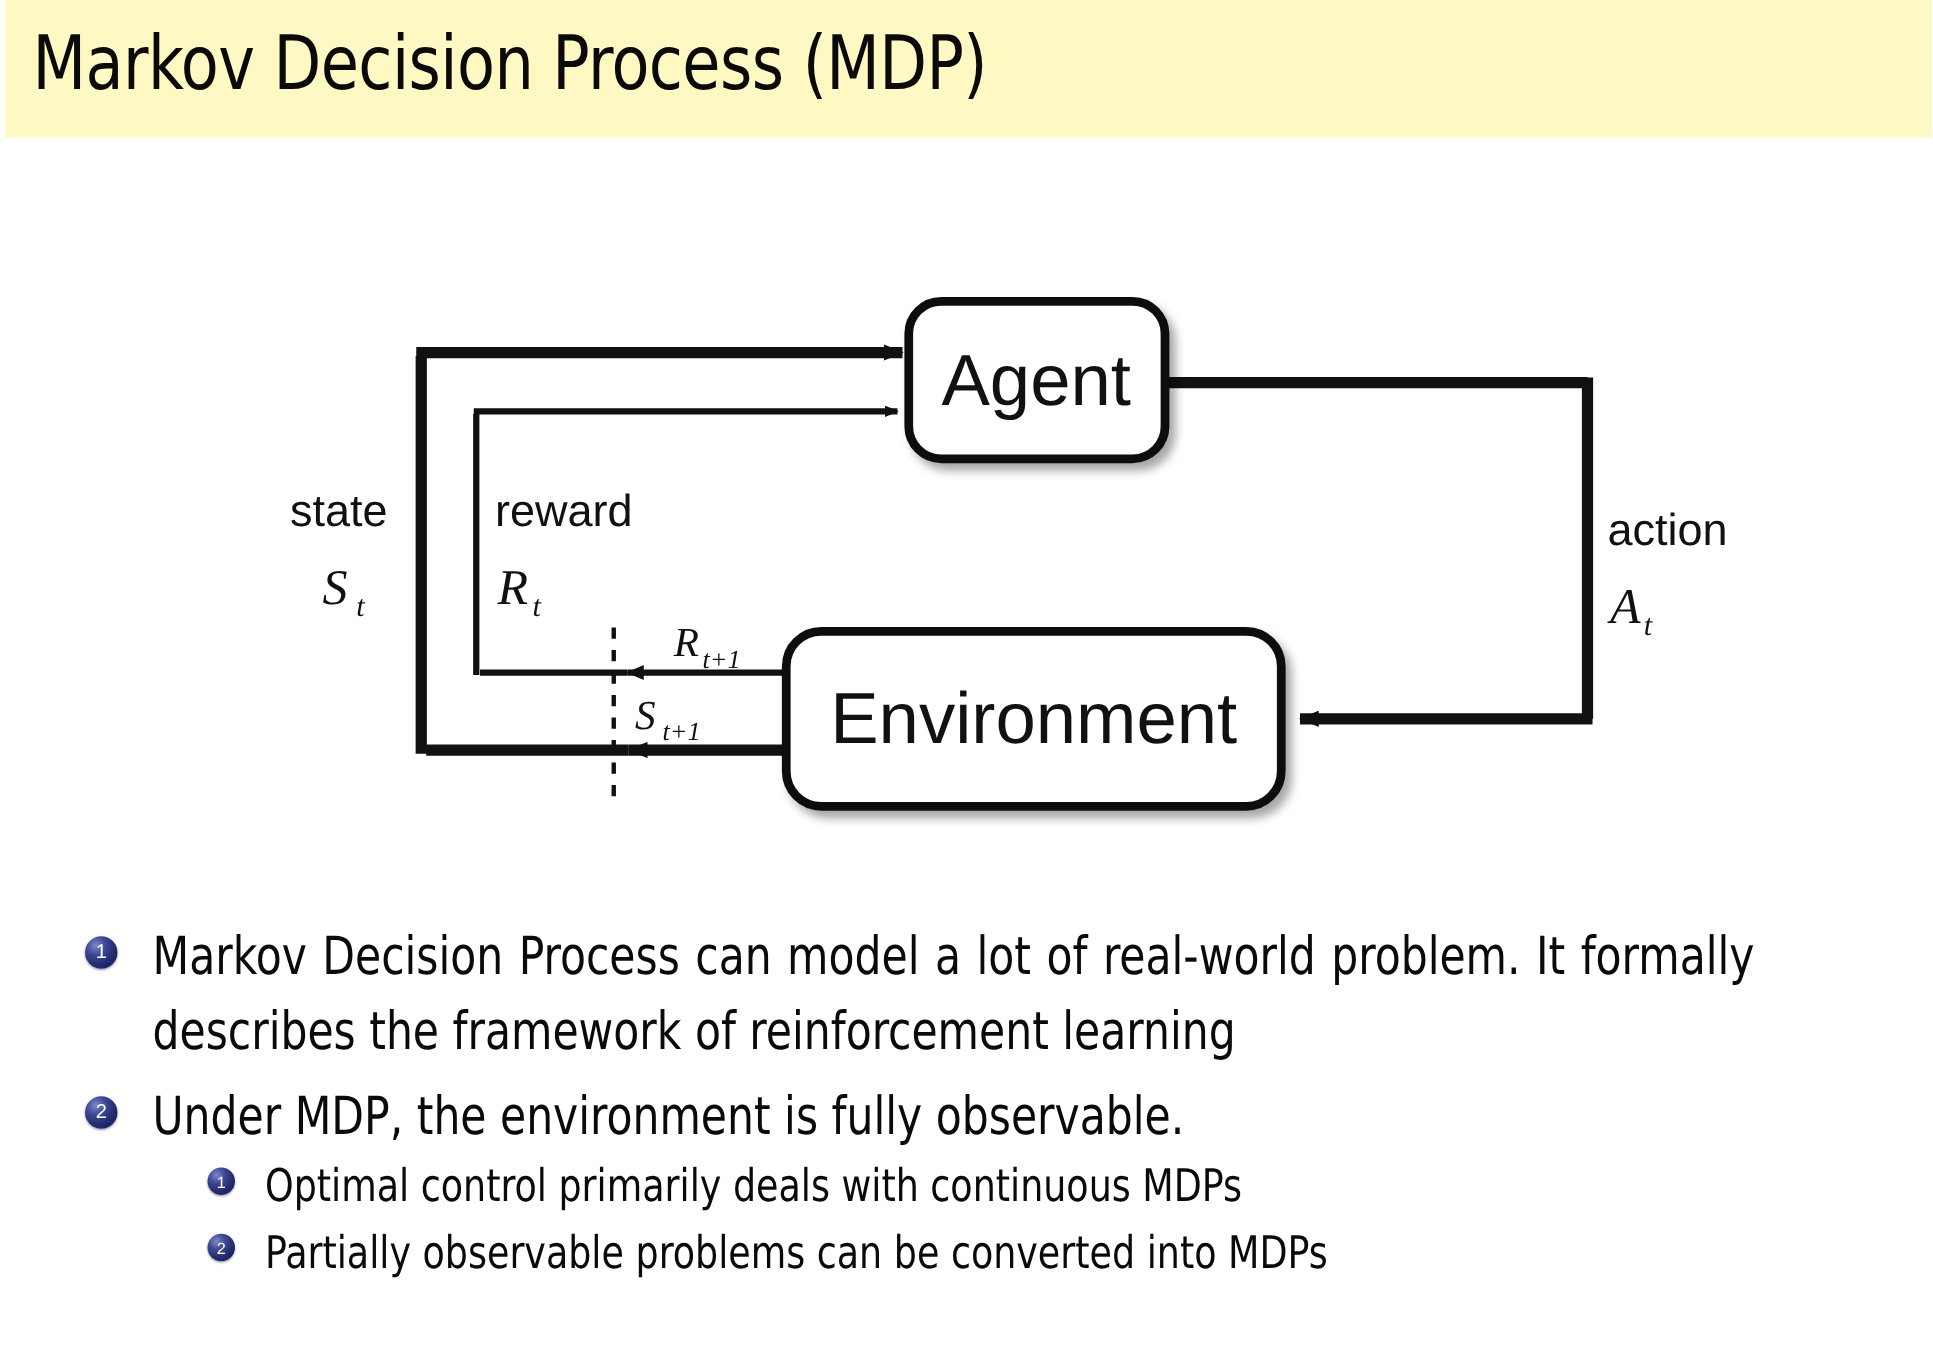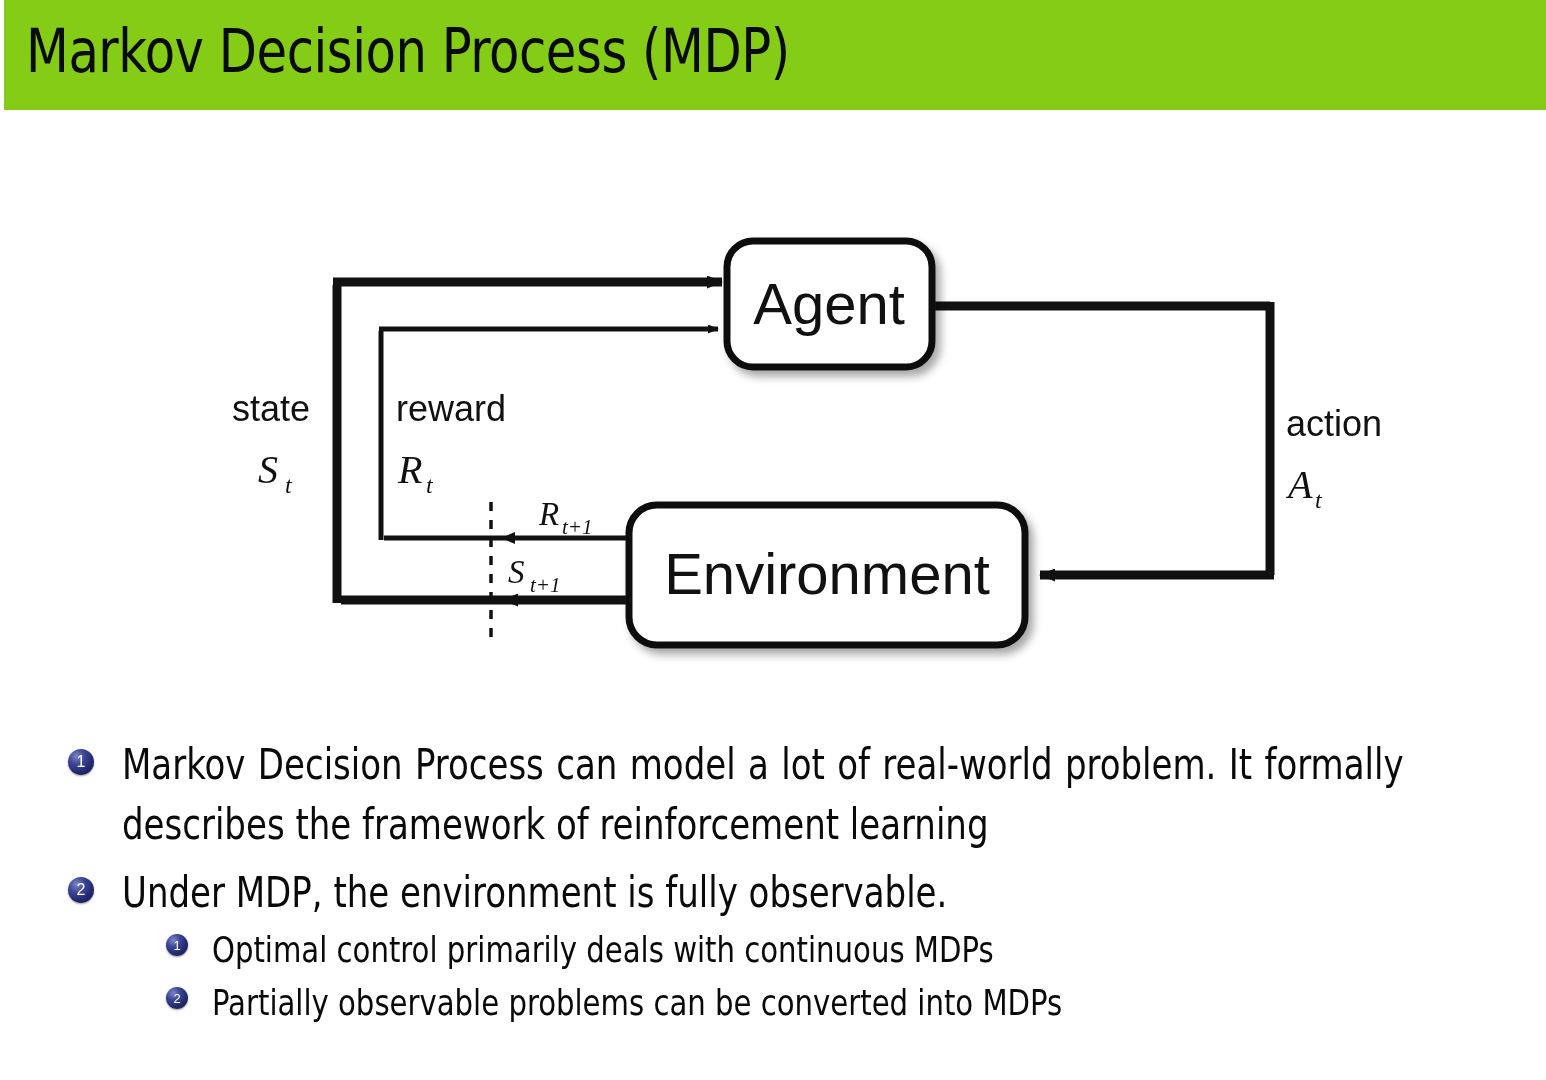--- a/index.html
+++ b/index.html
@@ -15,21 +15,21 @@
     font-family: "Liberation Sans", sans-serif;
     -webkit-font-smoothing: antialiased;
   }
 
   
   .header-band {
     position: absolute;
     left: 0; top: 0;
     width: 1546px;
     height: 110px;
-    background: #84cc16;
+    background: #fef9c3;
     box-sizing: border-box;
   }
   .header-band .left-rule {
     position: absolute;
     left: 0; top: 0;
     width: 4px; height: 110px;
     background: #ffffff;
   }
   .slide-title {
     position: absolute;

